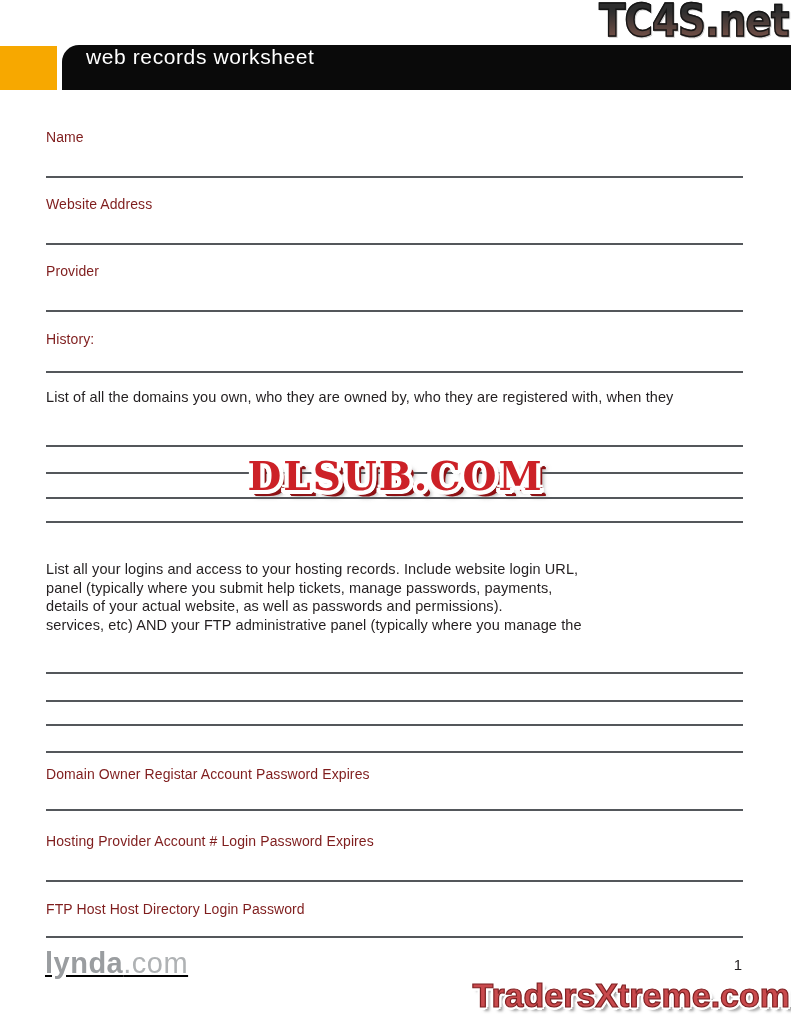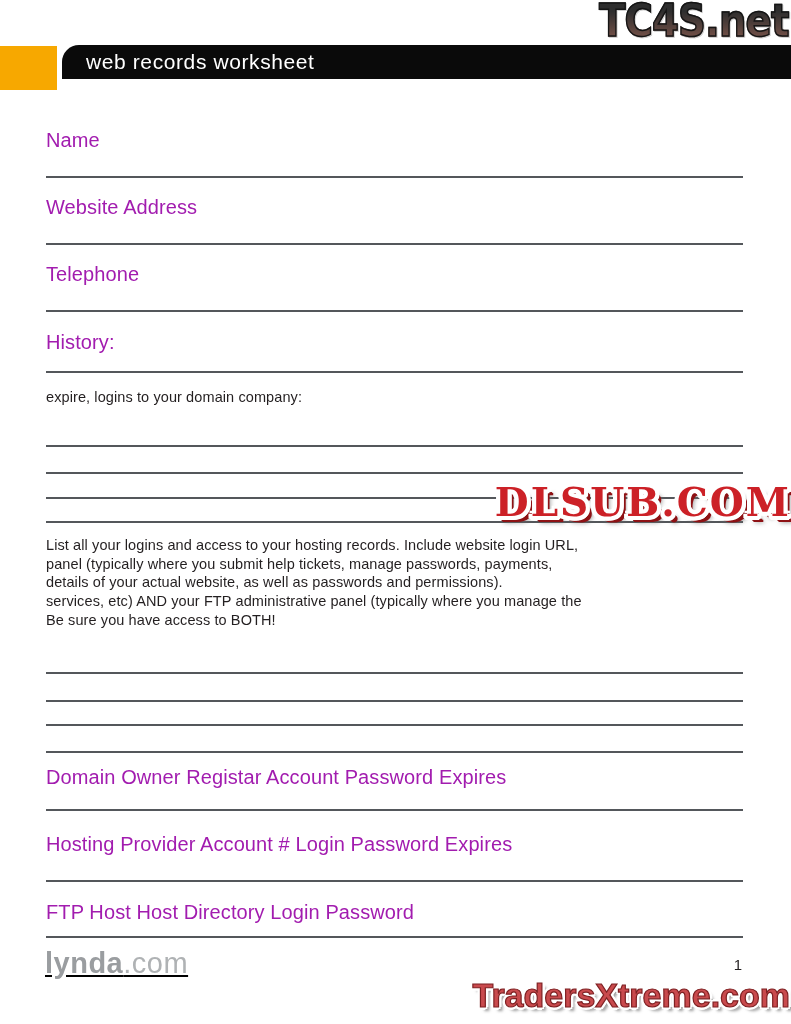--- a/index.html
+++ b/index.html
@@ -37,52 +37,52 @@
       -webkit-text-fill-color:transparent;
     }
   }
 
   
   .orange-tab{
     position:absolute;left:0;top:46px;width:57px;height:44px;
     background:var(--accent,#F7A800);
   }
   .title-bar{
-    position:absolute;left:62px;right:0;top:45px;height:34px;
+    position:absolute;left:62px;right:0;top:45px;height:45px;
     background:var(--header-black,#0A0A0A);
     border-top-left-radius:17px;
-    display:flex;align-items:center;
+    display:flex;align-items:flex-start;
   }
   .title-bar h1{
     color:#ffffff;font-size:21px;font-weight:400;
     letter-spacing:0.6px;margin-left:24px;
     font-family:"Liberation Sans", sans-serif;
   }
 
   
   .lbl{
     position:absolute;left:46px;
-    font-size:20px;color:#a21caf;letter-spacing:0.1px;
+    font-size:14px;color:#7f1d1d;letter-spacing:0.1px;
   }
   .para{
     position:absolute;left:46px;
     font-size:14.5px;color:#231F20;line-height:18.7px;letter-spacing:0.1px;
   }
   .para div{white-space:nowrap;}
 
   
   .rule{
     position:absolute;left:46px;width:697px;height:2px;
     background:var(--rule-gray,#54575B);
   }
 
   
   .dlsub{
-    position:absolute;left:0;right:0;top:479px;
-    text-align:right;
+    position:absolute;left:0;right:0;top:453px;
+    text-align:center;
     font-family:"DejaVu Serif", serif;
     font-weight:bold;font-size:39px;letter-spacing:2px;
     color:var(--wm-red,#CC2127);
     z-index:20;
     text-shadow:
       -4px 0 0 #fff, 4px 0 0 #fff, 0 -4px 0 #fff, 0 4px 0 #fff,
       -3px -3px 0 #fff, 3px -3px 0 #fff, -3px 3px 0 #fff, 3px 3px 0 #fff,
       -4px 2px 0 #fff, 4px 2px 0 #fff, 2px 4px 0 #fff, -2px 4px 0 #fff,
       5px 5px 0 #8e1215, 6px 6px 0 #8e1215,
       7px 7px 4px rgba(110,110,110,0.6);
@@ -121,33 +121,32 @@
 
   <div class="tc4s">TC4S.net</div>
 
   <div class="orange-tab"></div>
   <div class="title-bar">
     <h1>web records worksheet</h1>
   </div>
 
   <div class="lbl" style="top:129px">Name</div>
   <div class="lbl" style="top:196px">Website Address</div>
-  <div class="lbl" style="top:263px">Telephone</div>
+  <div class="lbl" style="top:263px">Provider</div>
   <div class="lbl" style="top:331px">History:</div>
 
   <div class="para" style="top:388px">
-    <div>expire, logins to your domain company:</div>
+    <div>List of all the domains you own, who they are owned by, who they are registered with, when they</div>
   </div>
 
-  <div class="para" style="top:536px">
+  <div class="para" style="top:560px">
     <div>List all your logins and access to your hosting records. Include website login URL,</div>
     <div>panel (typically where you submit help tickets, manage passwords, payments,</div>
     <div>details of your actual website, as well as passwords and permissions).</div>
     <div>services, etc) AND your FTP administrative panel (typically where you manage the</div>
-    <div>Be sure you have access to BOTH!</div>
   </div>
 
   <div class="lbl" style="top:766px">Domain Owner Registar Account Password Expires</div>
   <div class="lbl" style="top:833px">Hosting Provider Account # Login Password Expires</div>
   <div class="lbl" style="top:901px">FTP Host Host Directory Login Password</div>
 
   <div class="rule" style="top:176px"></div>
   <div class="rule" style="top:243px"></div>
   <div class="rule" style="top:310px"></div>
   <div class="rule" style="top:371px"></div>

